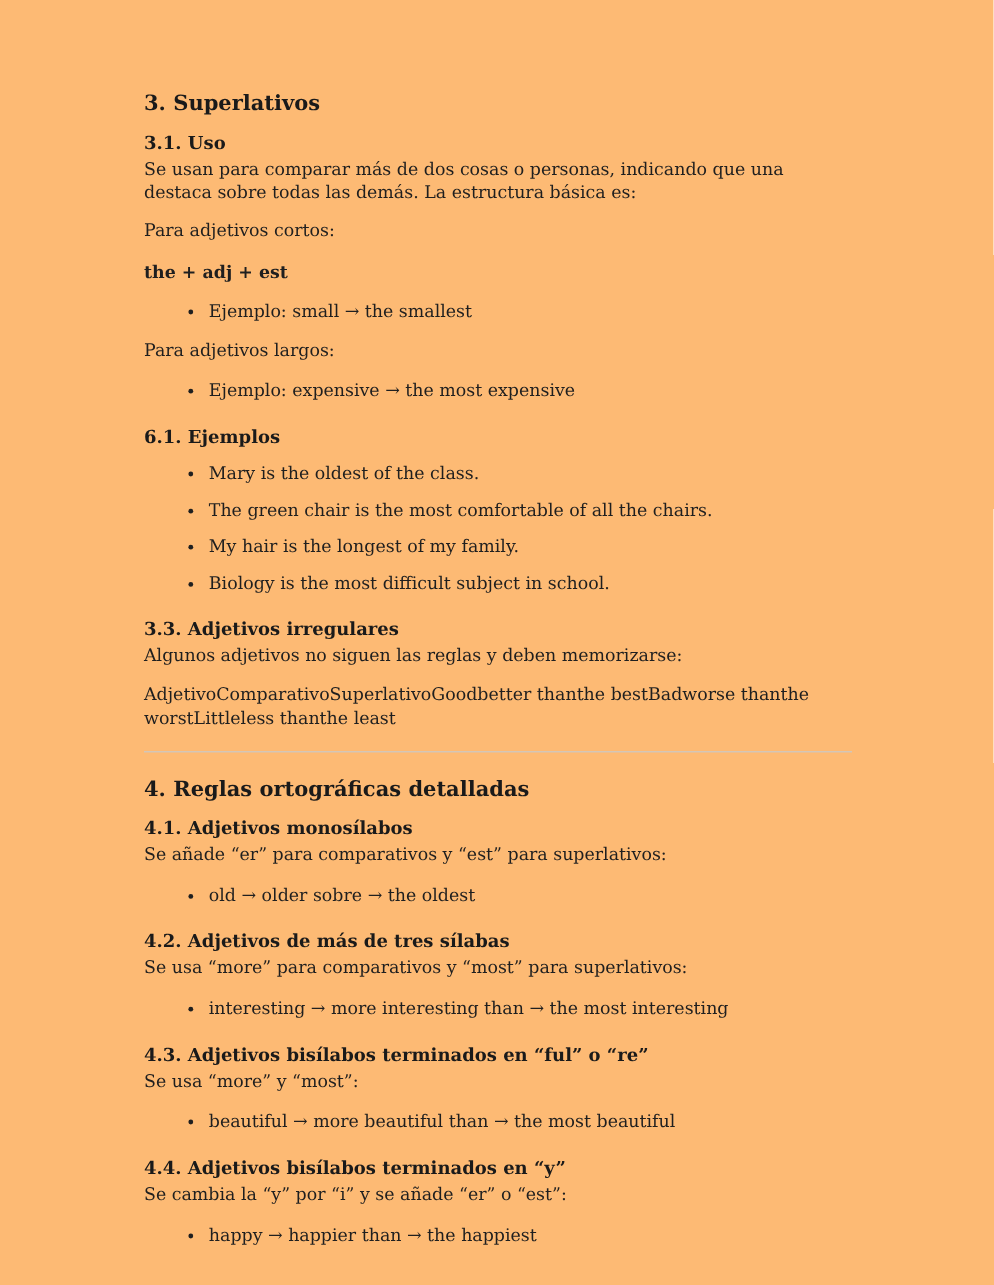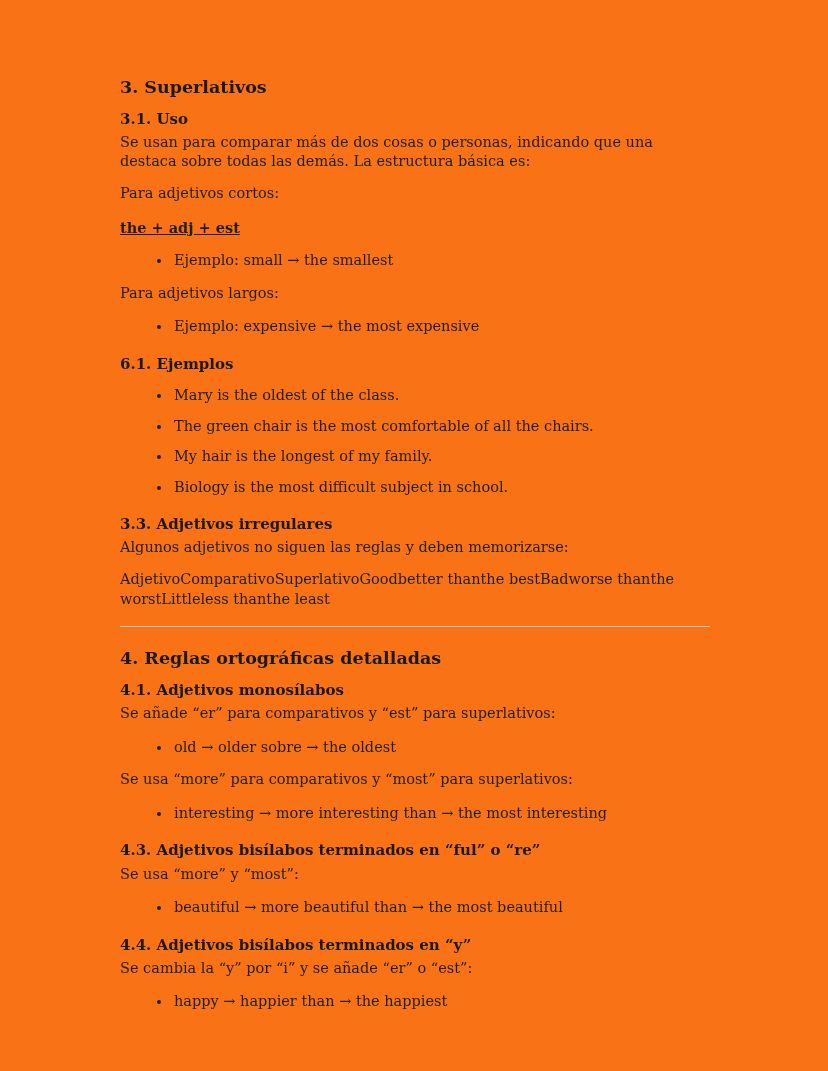--- a/index.html
+++ b/index.html
@@ -4,21 +4,21 @@
 <style>
   html, body {
     margin: 0;
     padding: 0;
     background: #ffffff;
   }
   .page {
     position: relative;
     width: 828px;
     height: 1071px;
-    background: #f97316;
+    background: #fdba74;
     overflow: hidden;
     font-family: "DejaVu Serif", "Liberation Serif", serif;
     color: #1f1f1f;
   }
   .content {
     padding: 76px 118px 0 120px;
     font-size: 14.5px;
     line-height: 1.35;
   }
   h1.sec {
@@ -30,21 +30,21 @@
   .content > h1.sec:first-child { margin-top: 0; }
   h2.sub {
     font-size: 15px;
     font-weight: bold;
     margin: 18px 0 4px;
     color: #1a1a1a;
   }
   h1.sec + h2.sub { margin-top: 7px; }
   p { margin: 12px 0; }
   h2.sub + p { margin-top: 4px; }
-  p.formula { font-weight: bold; margin: 14px 0; text-decoration: underline; }
+  p.formula { font-weight: bold; margin: 14px 0; }
   ul.bullets {
     margin: 14px 0;
     padding: 0 0 0 40px;
     list-style: disc;
   }
   h2.sub + ul.bullets { margin-top: 5px; }
   ul.bullets li {
     line-height: 1.28;
     padding-left: 2px;
     margin: 12px;
@@ -101,20 +101,21 @@
     <hr class="divider">
 
     <h1 class="sec">4. Reglas ortográficas detalladas</h1>
 
     <h2 class="sub">4.1. Adjetivos monosílabos</h2>
     <p>Se añade “er” para comparativos y “est” para superlativos:</p>
     <ul class="bullets">
       <li>old → older sobre → the oldest</li>
     </ul>
 
+    <h2 class="sub">4.2. Adjetivos de más de tres sílabas</h2>
     <p>Se usa “more” para comparativos y “most” para superlativos:</p>
     <ul class="bullets">
       <li>interesting → more interesting than → the most interesting</li>
     </ul>
 
     <h2 class="sub">4.3. Adjetivos bisílabos terminados en “ful” o “re”</h2>
     <p>Se usa “more” y “most”:</p>
     <ul class="bullets">
       <li>beautiful → more beautiful than → the most beautiful</li>
     </ul>

